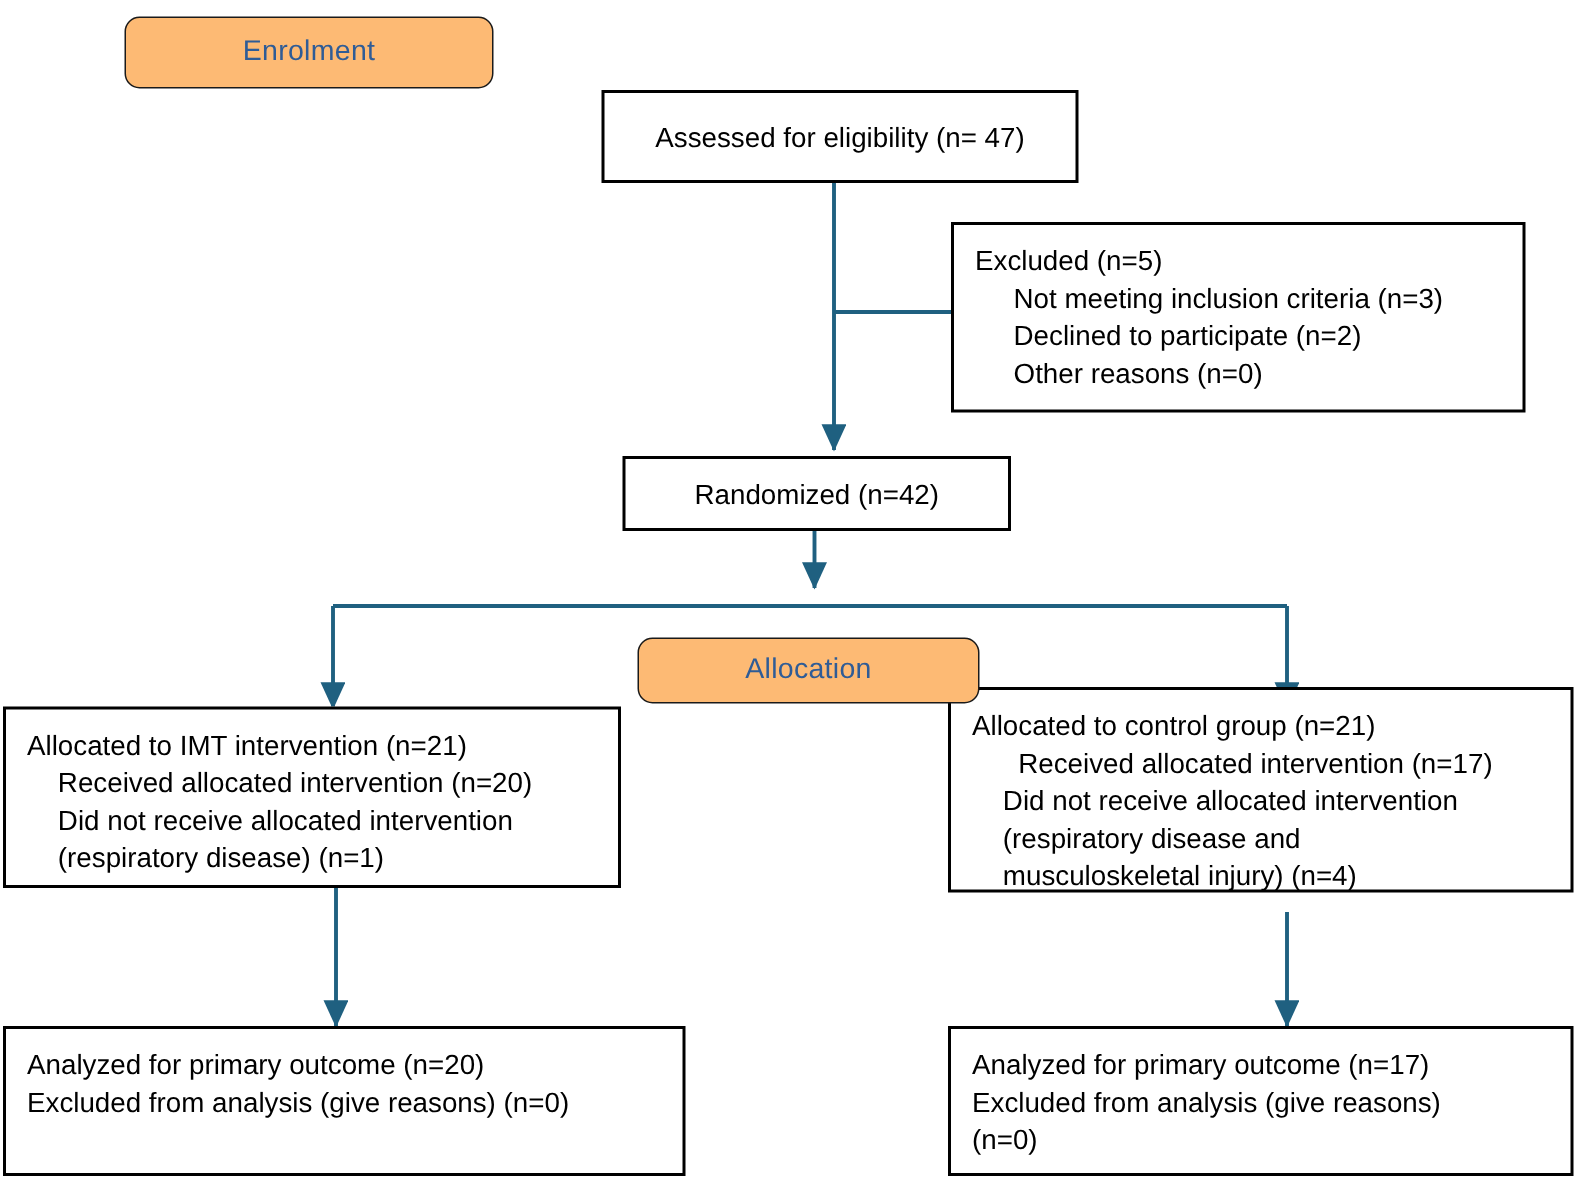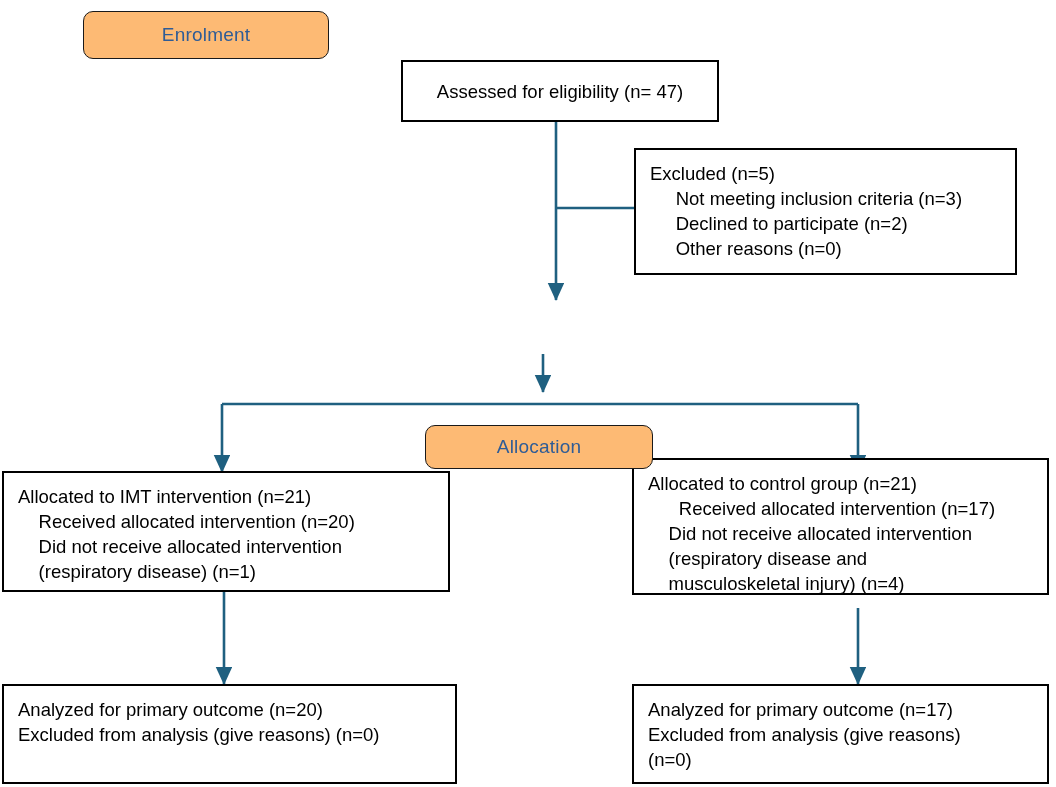--- a/index.html
+++ b/index.html
@@ -122,22 +122,27 @@
 
   <div class="node-box" style="left:634px; top:148px; width:383px; height:127px;">
     <div class="box-inner-pad">
       <div class="box-text">Excluded (n=5)
      Not meeting inclusion criteria (n=3)
      Declined to participate (n=2)
      Other reasons (n=0)</div>
     </div>
   </div>
 
+  <div class="node-box" style="left:415px; top:304px; width:259px; height:50px;">
+    <div class="box-center-wrap">
+      <div class="box-text center">Randomized (n=42)</div>
+    </div>
+  </div>
 
-  <div class="node-box" style="left:2px; top:471px; width:448px; height:121px;padding-left:24px;">
+  <div class="node-box" style="left:2px; top:471px; width:412px; height:121px;padding-left:24px;">
     <div class="box-inner-pad">
       <div class="box-text">Allocated to IMT intervention (n=21)
     Received allocated intervention (n=20)
     Did not receive allocated intervention
     (respiratory disease) (n=1)</div>
     </div>
   </div>
 
   <div class="node-box" style="left:632px; top:458px; width:417px; height:137px;">
     <div class="box-inner-pad">

